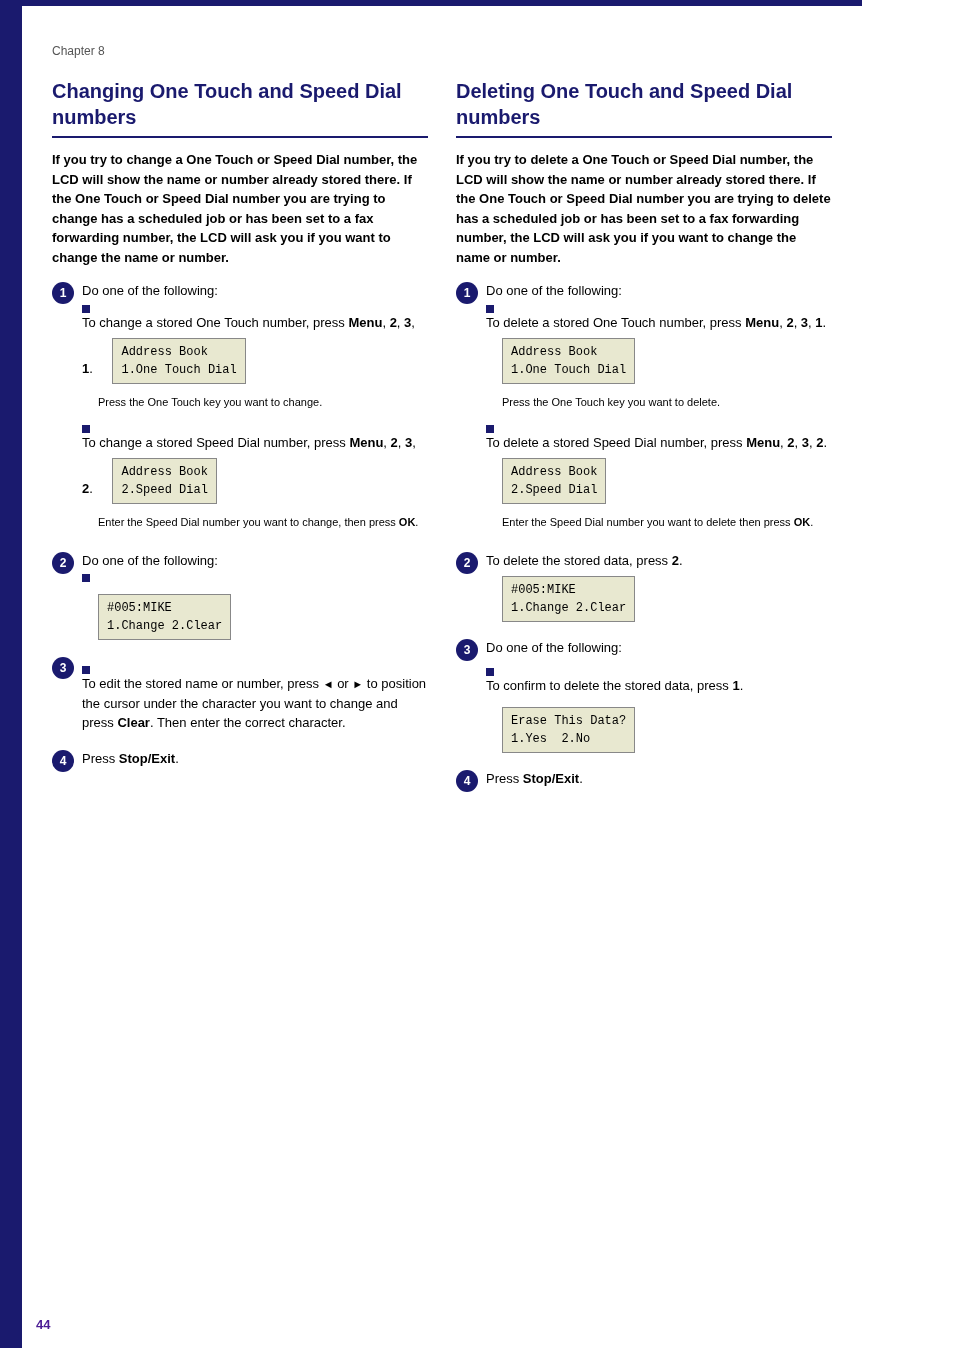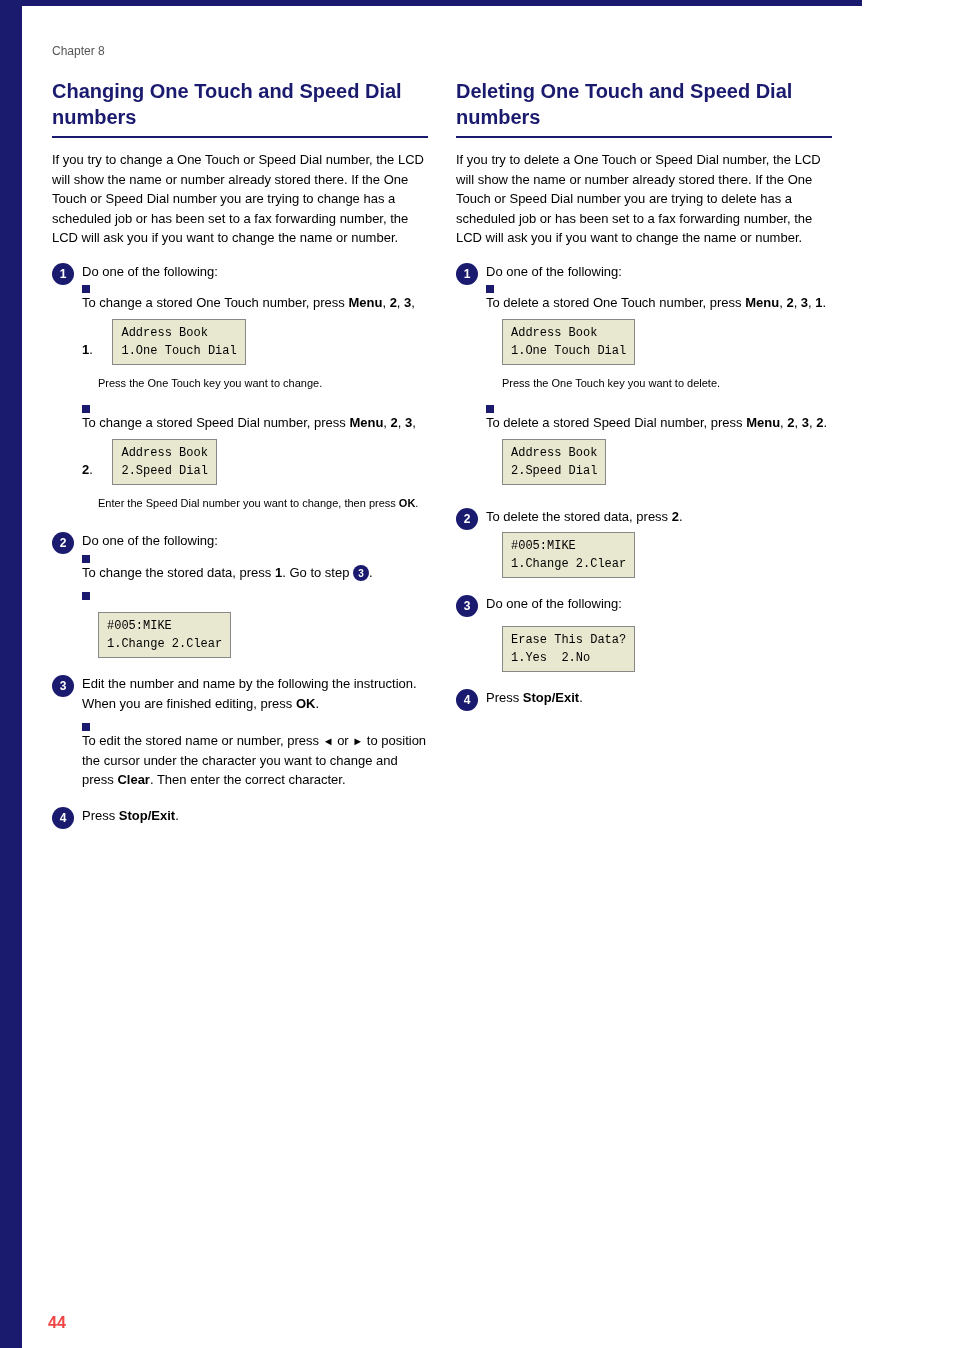--- a/index.html
+++ b/index.html
@@ -62,20 +62,21 @@
       color: #1a1a6e;
       border-bottom: 2px solid #1a1a6e;
       padding-bottom: 6px;
       margin-bottom: 12px;
       line-height: 1.3;
     }
     .section-body-text {
       font-size: 13px;
       line-height: 1.5;
       margin-bottom: 14px;
+      font-weight: bold;
     }
     .step-item {
       display: flex;
       align-items: flex-start;
       margin-bottom: 10px;
     }
     .step-badge {
       display: inline-flex;
       align-items: center;
       justify-content: center;
@@ -132,24 +133,24 @@
       font-size: 11px;
       line-height: 1.5;
       margin: 4px 0 4px 16px;
     }
     b, strong {
       font-weight: bold;
     }
     .page-number {
       position: absolute;
       bottom: 16px;
-      left: 48px;
-      font-size: 16px;
-      font-weight: bold;
-      color: #ef4444;
+      left: 36px;
+      font-size: 13px;
+      font-weight: bold;
+      color: #4c1d95;
     }
     .arrow-icon {
       display: inline-block;
       font-size: 11px;
     }
   </style>
 </head>
 <body>
 
 <div class="page">
@@ -192,35 +193,30 @@
           </div>
         </div>
 
         <div class="step-item">
           <span class="step-badge">2</span>
           <div class="step-content">
             <span>Do one of the following:</span>
             <ul class="bullet-list">
               <li>
                 <span class="bullet-square"></span>
-                <div>To change the stored data, press <strong>1</strong>. Go to step <span style="display:inline-flex;align-items:center;justify-content:center;width:16px;height:16px;border-radius:50%;background:#1a1a6e;color:#fff;font-size:10px;font-weight:bold;">3</span>.</div>
-              </li>
-              <li>
-                <span class="bullet-square"></span>
               </li>
             </ul>
             <div class="lcd-box">#005:MIKE
 1.Change 2.Clear</div>
           </div>
         </div>
 
         <div class="step-item">
           <span class="step-badge">3</span>
           <div class="step-content">
-            <span>Edit the number and name by the following the instruction. When you are finished editing, press <strong>OK</strong>.</span>
             <ul class="bullet-list" style="margin-top:6px;">
               <li>
                 <span class="bullet-square"></span>
                 <div>To edit the stored name or number, press <span class="arrow-icon">◄</span> or <span class="arrow-icon">►</span> to position the cursor under the character you want to change and press <strong>Clear</strong>. Then enter the correct character.</div>
               </li>
             </ul>
           </div>
         </div>
 
         <div class="step-item">
@@ -248,40 +244,45 @@
 1.One Touch Dial</div>
                   <div class="sub-text">Press the One Touch key you want to delete.</div>
                 </div>
               </li>
               <li>
                 <span class="bullet-square"></span>
                 <div>
                   To delete a stored Speed Dial number, press <strong>Menu</strong>, <strong>2</strong>, <strong>3</strong>, <strong>2</strong>.
                   <div class="lcd-box">Address Book
 2.Speed Dial</div>
+                  <div class="sub-text">Enter the Speed Dial number you want to delete then press <strong>OK</strong>.</div>
                 </div>
               </li>
             </ul>
           </div>
         </div>
 
         <div class="step-item">
           <span class="step-badge">2</span>
           <div class="step-content">
             <span>To delete the stored data, press <strong>2</strong>.</span>
             <div class="lcd-box">#005:MIKE
 1.Change 2.Clear</div>
           </div>
         </div>
 
         <div class="step-item">
           <span class="step-badge">3</span>
           <div class="step-content">
             <span>Do one of the following:</span>
             <ul class="bullet-list" style="margin-top:6px;">
+              <li>
+                <span class="bullet-square"></span>
+                <div>To confirm to delete the stored data, press <strong>1</strong>.</div>
+              </li>
             </ul>
             <div class="lcd-box">Erase This Data?
 1.Yes  2.No</div>
           </div>
         </div>
 
         <div class="step-item">
           <span class="step-badge">4</span>
           <div class="step-content">
             Press <strong>Stop/Exit</strong>.

